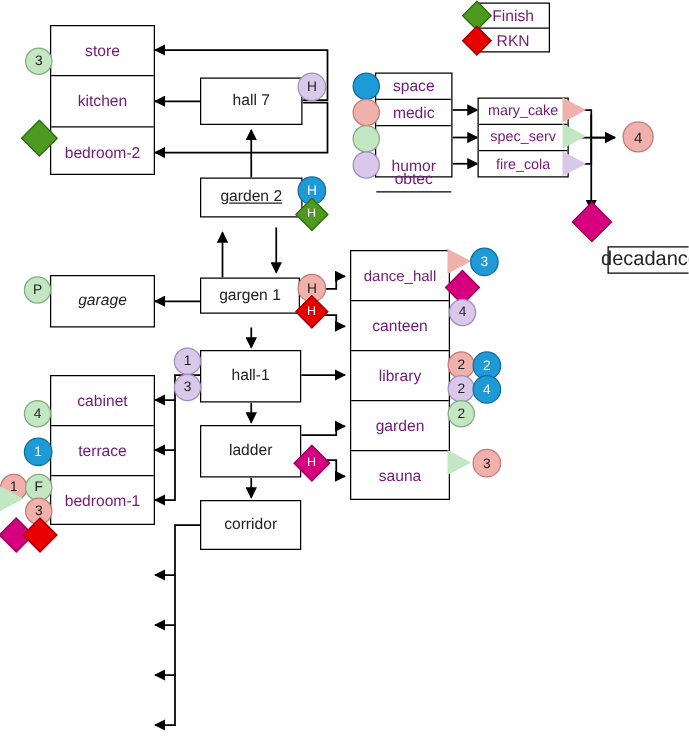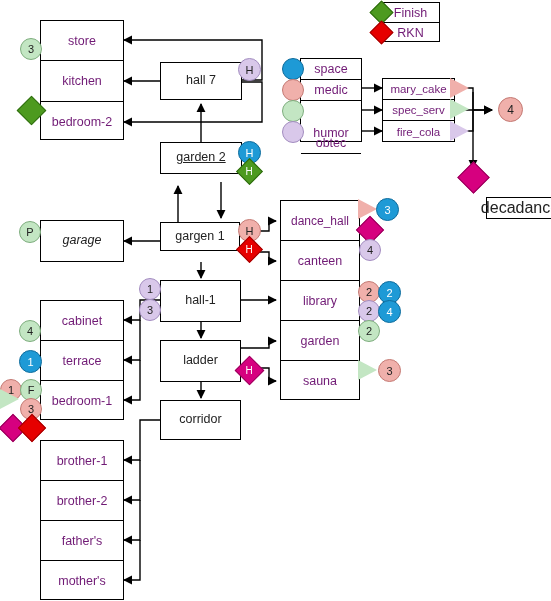--- a/index.html
+++ b/index.html
@@ -230,34 +230,20 @@
   <div class="mk circ" style="left:20px;top:379px;width:22px;height:22px;background:#c3e6c3;border-color:#7fae7f;">
     <span class="lbl">F</span>
     </div>
   <div class="mk tri" style="left:0px;top:389px;border-width:10px 0 10px 19px;border-color:transparent transparent transparent #c3e6c3;"></div>
   <div class="mk circ" style="left:20px;top:398px;width:22px;height:22px;background:#f0b0ab;border-color:#c47a74;">
     <span class="lbl">3</span>
     </div>
   <div class="mk dia" style="left:3px;top:418px;width:20px;height:20px;background:#d6007f;border-color:#96005a;"></div>
   <div class="mk dia" style="left:22px;top:418px;width:20px;height:20px;background:#e60000;border-color:#a10000;"></div>
 
-  <div class="grp" style="left:40px;top:440px;width:84px;height:160px;">
-    <div class="cell" style="top:0;height:40px;">
-      <span class="lbl">brother-1</span>
-      </div>
-    <div class="cell" style="top:40px;height:40px;">
-      <span class="lbl">brother-2</span>
-      </div>
-    <div class="cell" style="top:80px;height:40px;">
-      <span class="lbl">father's</span>
-      </div>
-    <div class="cell last" style="top:120px;height:40px;">
-      <span class="lbl">mother's</span>
-      </div>
-  </div>
 
   <div class="grp" style="left:280px;top:200px;width:80px;height:200px;">
     <div class="cell" style="top:0;height:40px;font-size:12px;justify-content:center;">
       <span class="lbl">dance_hall</span>
       </div>
     <div class="cell" style="top:40px;height:40px;">
       <span class="lbl">canteen</span>
       </div>
     <div class="cell" style="top:80px;height:40px;">
       <span class="lbl">library</span>

